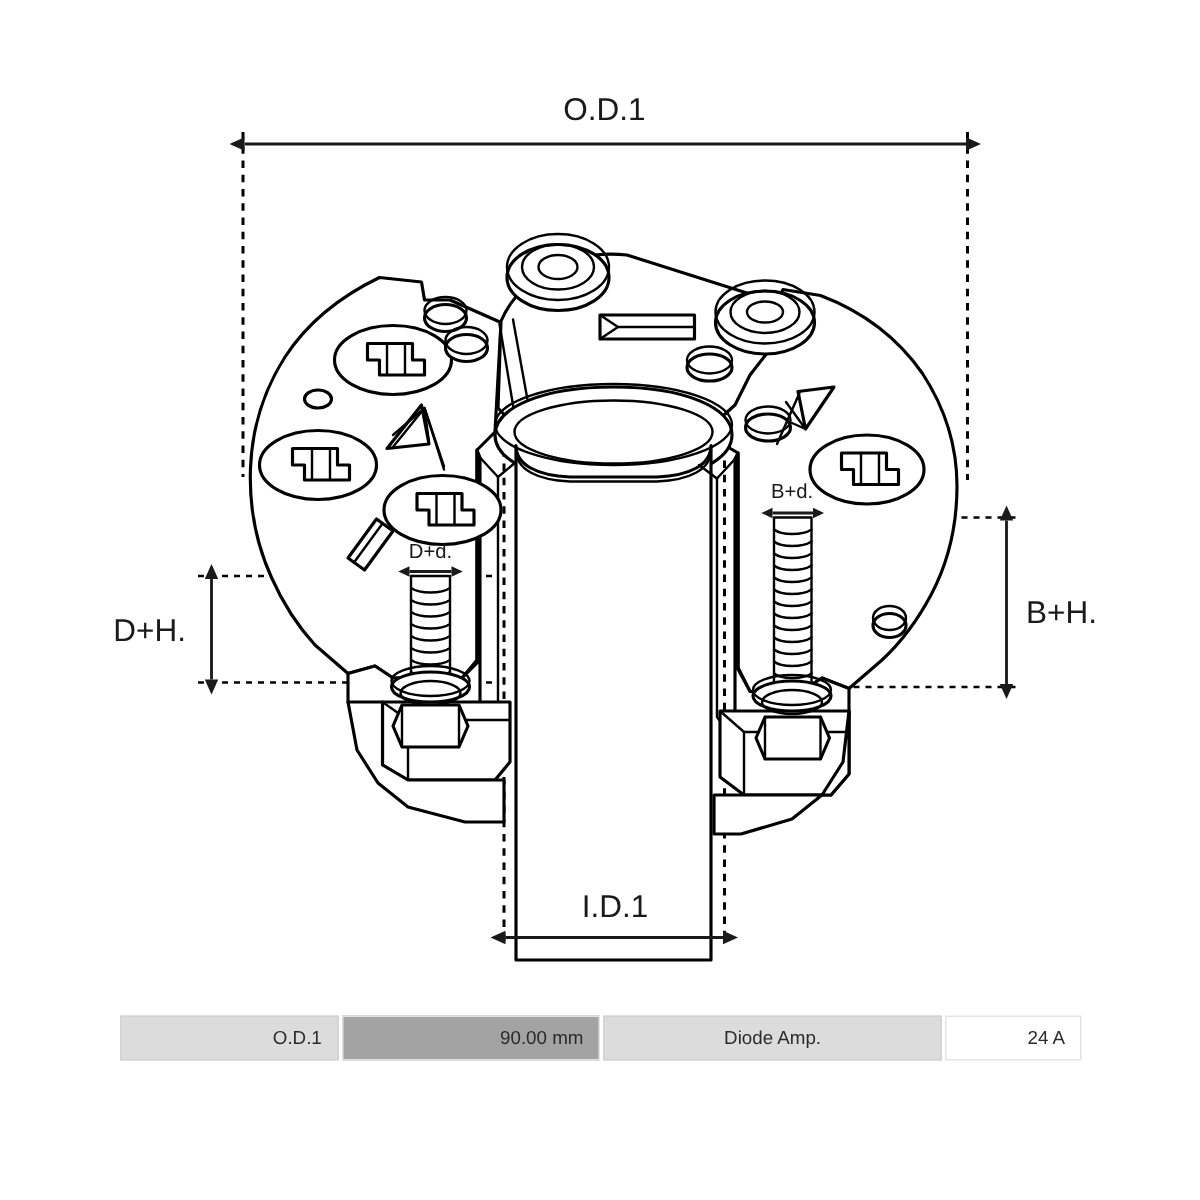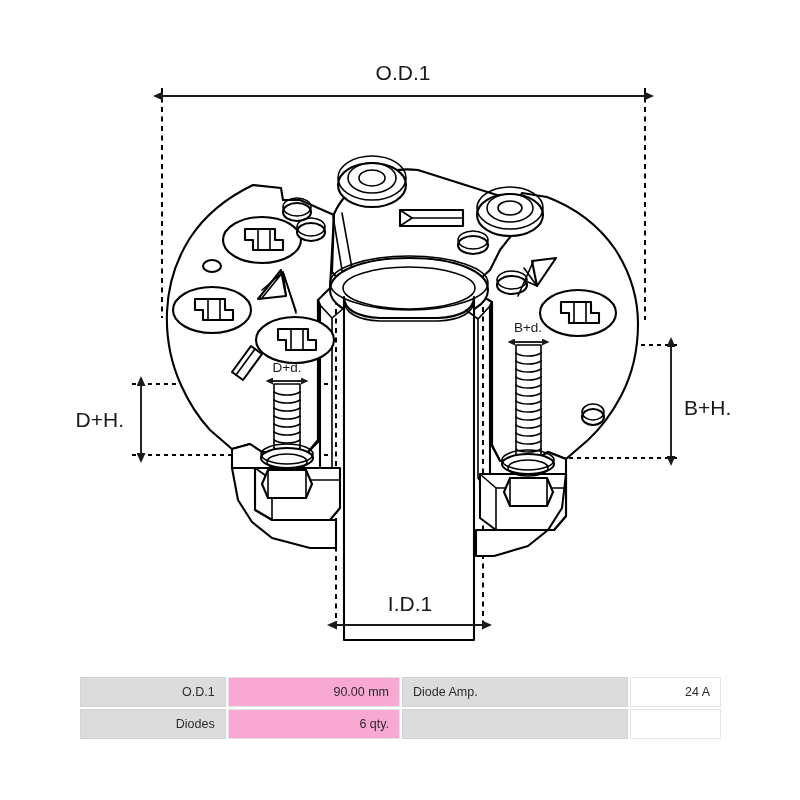--- a/index.html
+++ b/index.html
@@ -40,28 +40,28 @@
     border: 1px solid #e3e3e3;
     white-space: nowrap;
   }
   #spec-table td.lbl {
     background: #dcdcdc;
     border: 1px solid #d2d2d2;
     text-align: right;
     width: 148px;
   }
   #spec-table td.val {
-    background: #f9a8d4;
+    background: #a3a3a3;
     text-align: right;
     width: 175px;
   }
   #spec-table td.lbl2 {
     background: #dcdcdc;
     border: 1px solid #d2d2d2;
-    text-align: left;
+    text-align: center;
     width: 230px;
   }
   #spec-table td.val2 {
     background: #ffffff;
     text-align: right;
     width: 92px;
   }
   #spec-table td.empty { background: #dcdcdc; border: 1px solid #d2d2d2; }
   #spec-table td.empty-white { background: #ffffff; border: 1px solid #e6e6e6; }
 </style>
@@ -301,22 +301,16 @@
   </div>
 
   <table id="spec-table">
     <tbody>
       <tr>
         <td class="lbl">O.D.1</td>
         <td class="val">90.00 mm</td>
         <td class="lbl2">Diode Amp.</td>
         <td class="val2">24 A</td>
       </tr>
-      <tr>
-        <td class="lbl">Diodes</td>
-        <td class="val">6 qty.</td>
-        <td class="empty"></td>
-        <td class="empty-white"></td>
-      </tr>
     </tbody>
   </table>
 
 </div>
 
 </body></html>

